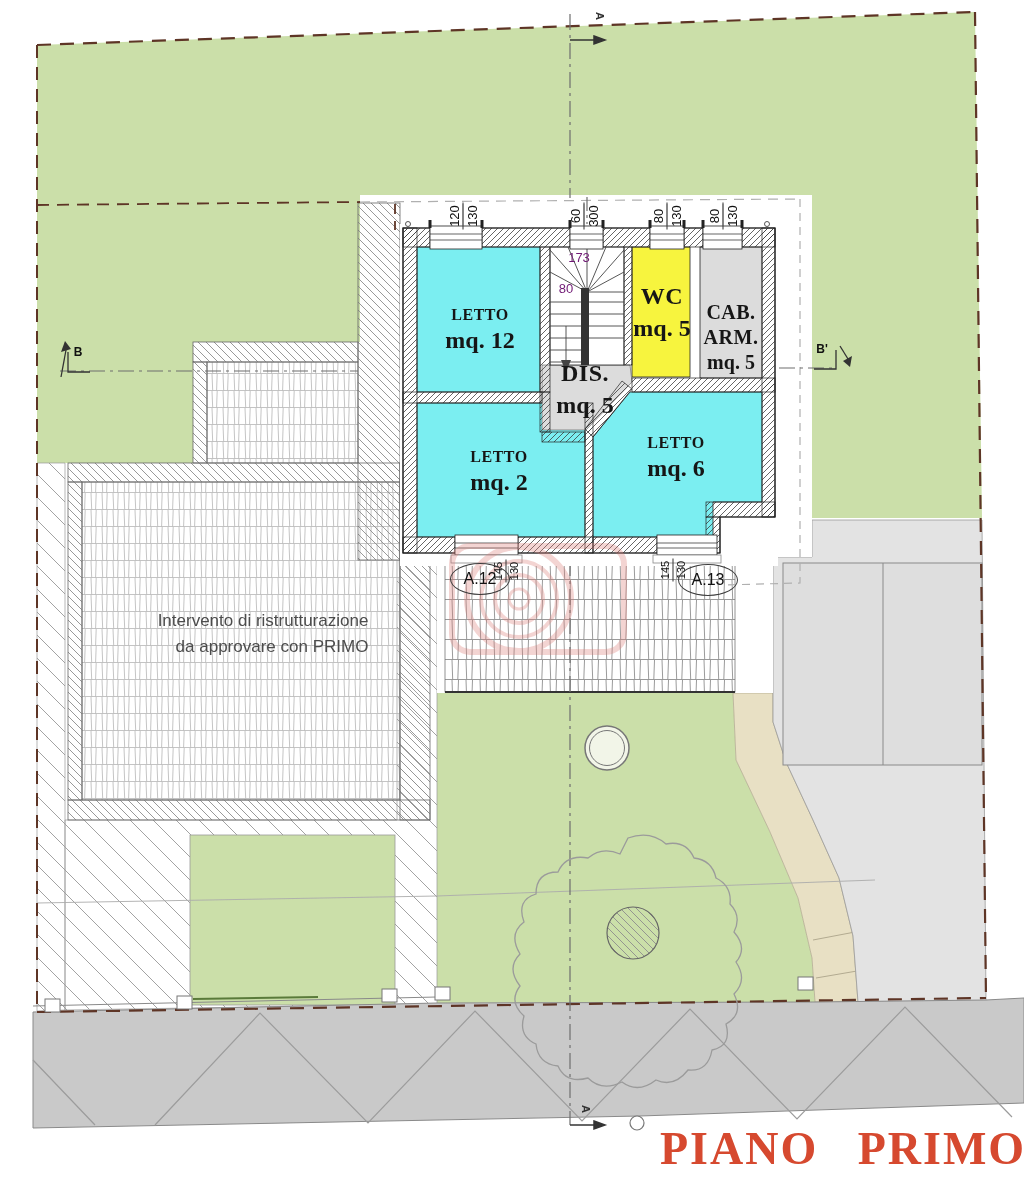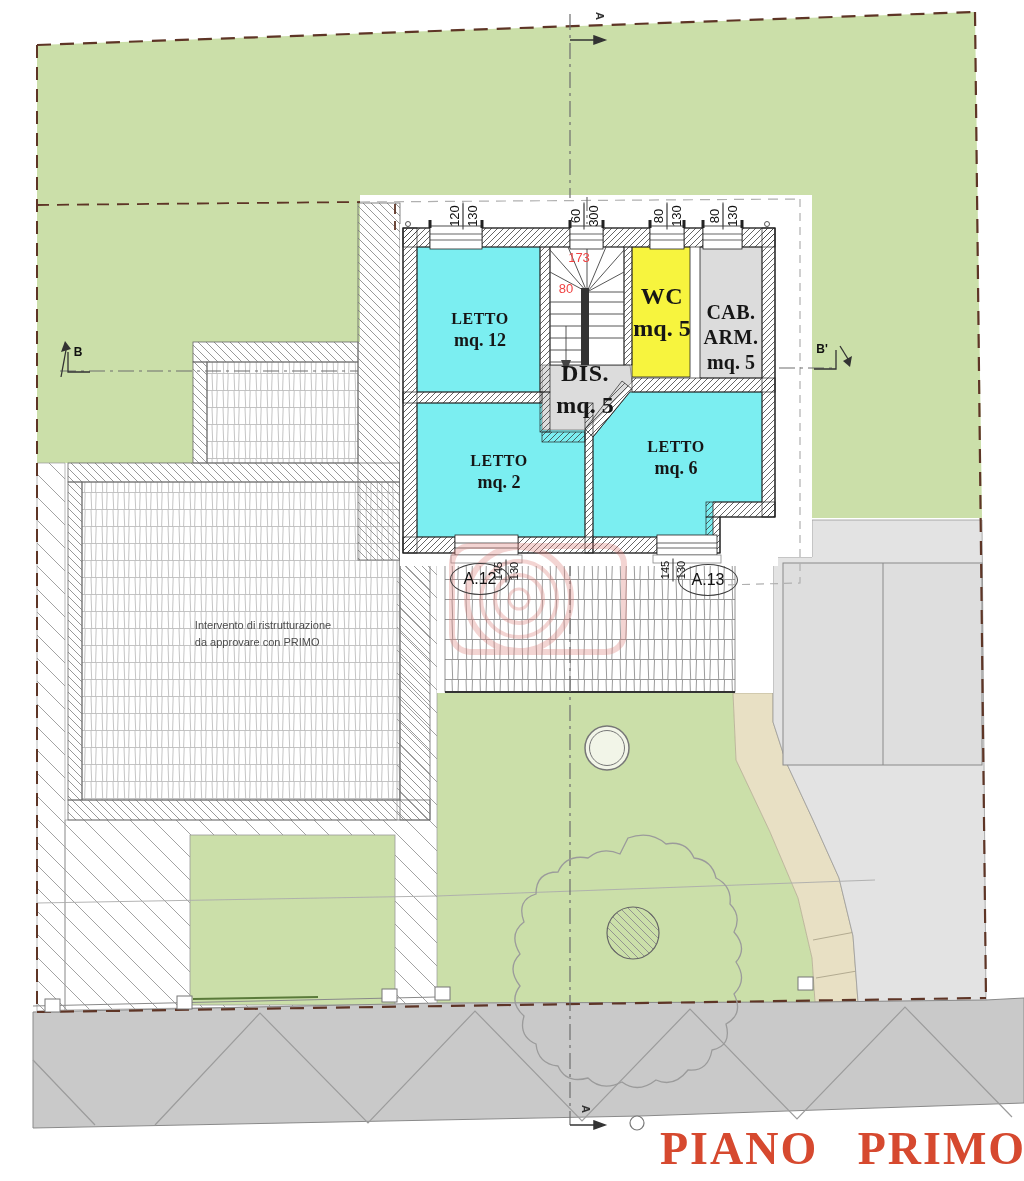--- a/index.html
+++ b/index.html
@@ -2,34 +2,34 @@
 <html style="--room-cyan: #7beef1; --room-yellow: #f7f43e; --room-gray: #dcdcdc; --site-green: #cbdfa9; --path-beige: #e8e0c4; --road-gray: #c9c9c9; --neighbor-gray: #e3e3e3; --boundary-maroon: #5e3526; --title-red: #d6492f; --stamp-red: #dd7b76;"><head>
 <meta charset="utf-8">
 <style>
   html,body{margin:0;padding:0;background:#fff}
   .canvas{position:relative;width:1024px;height:1181px;background:#fff;overflow:hidden;
           font-family:"Liberation Sans",sans-serif}
   .canvas svg{position:absolute;left:0;top:0}
   .room-label{position:absolute;transform:translate(-50%,-50%);text-align:center;
     font-family:"Liberation Serif",serif;font-weight:700;color:#161616;line-height:1.32;white-space:nowrap}
   .rl-name{font-size:16px;letter-spacing:.5px}
-  .rl-area{font-size:18px}
+  .rl-area{font-size:24px}
   .room-label.small .rl-name,.room-label.small .rl-area{font-size:20px;line-height:1.25}
   .room-label.mid .rl-name,.room-label.mid .rl-area{font-size:24px}
   .vdim{position:absolute;transform:translate(-50%,-50%) rotate(-90deg);display:flex;
     flex-direction:column;align-items:center;gap:2px;font-size:13px;color:#111;line-height:1}
   .vdim .dimline{width:27px;height:0;border-top:1px solid #333}
   .vdim.small{font-size:11px}
   .vdim.small .dimline{width:23px}
-  .dimnum{position:absolute;transform:translate(-50%,-50%);font-size:13px;color:#ef4444}
+  .dimnum{position:absolute;transform:translate(-50%,-50%);font-size:13px;color:#701a75}
   .oval{position:absolute;transform:translate(-50%,-50%);width:58px;height:30px;border:1.5px solid #3c3c3c;
     border-radius:50%;display:flex;align-items:center;justify-content:center;font-size:16px;color:#111}
   .sec{position:absolute;transform:translate(-50%,-50%);font-size:12px;font-weight:700;color:#111}
   .sec.rot{transform:translate(-50%,-50%) rotate(90deg);font-size:11px;color:#333}
-  .note{position:absolute;transform:translate(-50%,-50%);text-align:left;font-size:11px;
+  .note{position:absolute;transform:translate(-50%,-50%);text-align:right;font-size:17px;
     color:#4c4c4c;line-height:1.5;white-space:nowrap}
   .title{position:absolute;font-family:"Liberation Serif",serif;font-weight:700;font-size:46px;
     color:var(--title-red,#d6492f);letter-spacing:2px;word-spacing:26px;white-space:nowrap}
 </style>
 </head>
 <body>
 
 <div class="canvas">
 
 <svg width="1024" height="1181" viewBox="0 0 1024 1181">

